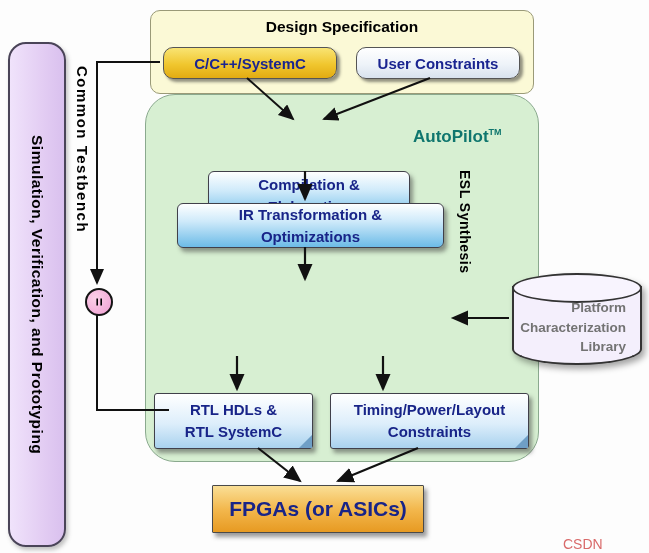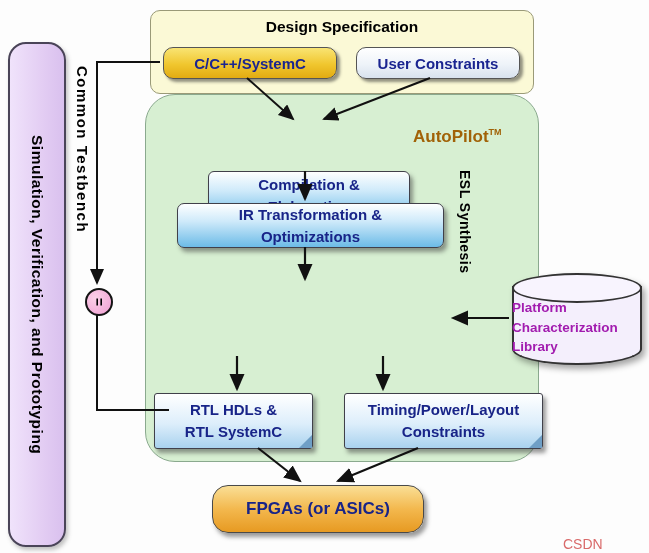--- a/index.html
+++ b/index.html
@@ -49,76 +49,76 @@
   .gold-box { left:12px; width:172px; background:linear-gradient(180deg,#f9e473 0%,#f0c62e 55%,#e2ab12 100%); }
   .white-box { left:205px; width:162px; background:linear-gradient(180deg,#ffffff 0%,#eef3f9 55%,#d8e2ee 100%); }
 
   
   .green-panel {
     position:absolute; left:145px; top:94px; width:392px; height:366px;
     background:#d7efd2; border:1px solid #8aa98e; border-radius:30px; z-index:1;
   }
   .autopilot {
     position:absolute; left:413px; top:127px; z-index:3;
-    color:#a16207; font-weight:bold; font-size:17px;
+    color:#0f766e; font-weight:bold; font-size:17px;
   }
   .autopilot sup { font-size:9px; }
   .esl { position:absolute; left:457px; top:170px; height:135px; font-size:14px; letter-spacing:.5px; z-index:3; }
 
   
   .blue-box {
     position:absolute; z-index:3;
     background:linear-gradient(180deg,#feffff 0%,#cfeafa 40%,#6cbbe7 100%);
     border:1.5px solid #40404a; border-radius:6px;
     box-shadow:3px 4px 4px rgba(55,55,55,.5);
     display:flex; align-items:center; justify-content:center;
     text-align:center; white-space:pre-line;
     color:#182488; font-weight:bold; font-size:15px; line-height:1.45;
   }
   .box-compilation { left:208px; top:123px; width:200px; height:47px;margin-top:48px; }
-  .box-ir          { left:177px; top:203px; width:265px; height:43px;border-radius:7px; }
+  .box-ir          { left:177px; top:203px; width:265px; height:43px; }
   .box-behavioral  { left:167px; top:283px; width:280px; height:72px; line-height:2.1; }
 
   
   .doc-box {
     position:absolute; z-index:3;
     background:linear-gradient(180deg,#ffffff 0%,#ddeefb 55%,#a9d2ee 100%);
     border:1.5px solid #40404a; border-radius:3px;
     box-shadow:3px 4px 4px rgba(55,55,55,.5);
     display:flex; align-items:center; justify-content:center;
     text-align:center; white-space:pre-line;
     color:#182488; font-weight:bold; font-size:15px; line-height:1.5;
   }
   .doc-box::after {
     content:''; position:absolute; right:0; bottom:0; width:0; height:0;
     border-left:13px solid transparent; border-bottom:13px solid #6f9fc6;
   }
   .box-rtl    { left:154px; top:393px; width:157px; height:54px; }
-  .box-timing { left:344px; top:393px; width:197px; height:54px; }
+  .box-timing { left:330px; top:393px; width:197px; height:54px; }
 
   
   .cylinder { position:absolute; left:512px; top:273px; width:130px; height:92px; z-index:3;
               filter:drop-shadow(3px 4px 3px rgba(0,0,0,.35)); }
   .cyl-body { position:absolute; left:0; right:0; top:13px; bottom:0;
               background:#f4effc; border:2px solid #333; border-top:none;
               border-radius:0 0 50% 50% / 0 0 16px 16px; }
   .cyl-top  { position:absolute; left:0; right:0; top:0; height:26px;
               background:#f8f4fe; border:2px solid #333; border-radius:50%; }
-  .cyl-label { position:absolute; left:0; right:0; top:25px; text-align:left;
-               font-weight:bold; font-size:13.5px; line-height:1.45; color:#a21caf;
+  .cyl-label { position:absolute; left:0; right:16px; top:25px; text-align:right;
+               font-weight:bold; font-size:13.5px; line-height:1.45; color:#737373;
                white-space:pre-line; z-index:4; }
 
   
   .fpga-box {
     position:absolute; left:212px; top:485px; width:210px; height:46px; z-index:3;
     background:linear-gradient(180deg,#fadf96 0%,#f3b84e 50%,#e79a22 100%);
-    border:1.5px solid #4a4a4a; border-radius:16px;
+    border:1.5px solid #4a4a4a; border-radius:1px;
     box-shadow:3px 4px 4px rgba(55,55,55,.5);
     display:flex; align-items:center; justify-content:center;
-    color:#182488; font-weight:bold; font-size:17px;
+    color:#182488; font-weight:bold; font-size:21px;
   }
 
   .arrows { position:absolute; left:0; top:0; z-index:5; pointer-events:none; }
 
   .watermark { position:absolute; left:563px; top:536px; font-size:14px; z-index:4; }
   .wm-brand { color:#d96a6a; }
   .wm-user  { color:#df8f8f; }
 </style>
 </head>
 <body>

